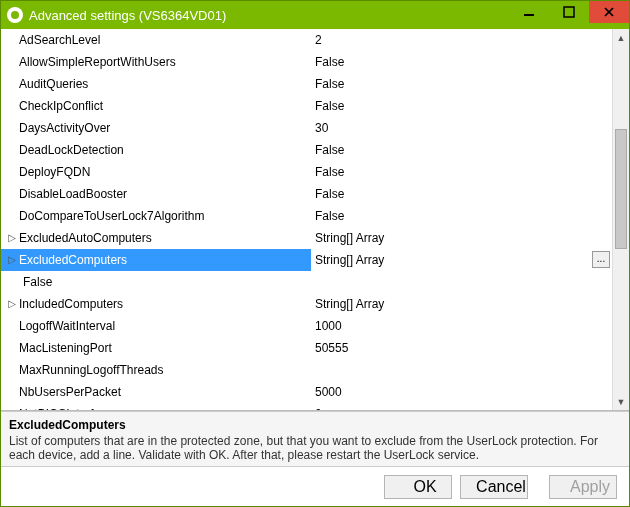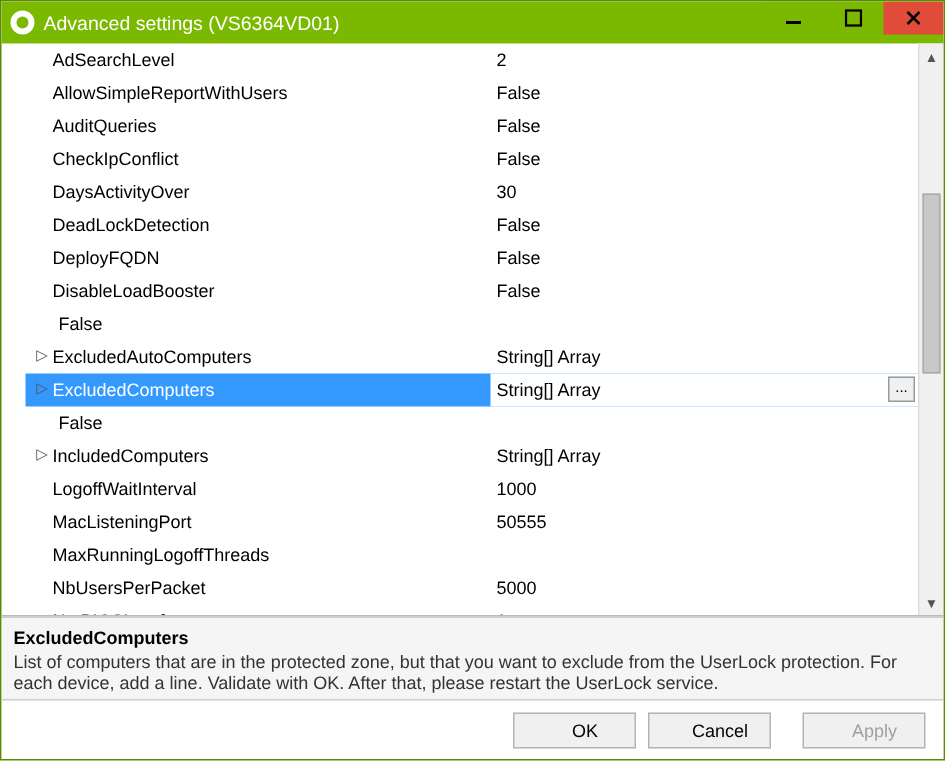--- a/index.html
+++ b/index.html
@@ -62,21 +62,20 @@
     flex: 1;
     overflow: hidden;
     position: relative;
   }
   .row {
     display: flex;
     height: 22px;
     line-height: 22px;
     font-size: 12px;
     color: #000;
-    margin-left: 16px;
   }
   .row .expand {
     width: 18px;
     text-align: center;
     color: #555;
     font-size: 10px;
     padding-left: 4px;
   }
   .row .name-cell {
     width: 292px;
@@ -151,25 +150,25 @@
     height: 40px;
     border-top: 1px solid #ccc;
     display: flex;
     justify-content: flex-end;
     align-items: center;
     padding-right: 12px;
     gap: 8px;
     background: #fff;
   }
   .dlg-btn {
-    width: 82px;
+    width: 68px;
     height: 24px;
     background: #f0f0f0;
     border: 1px solid #b5b5b5;
-    font-size: 12px;
+    font-size: 16px;
     color: #000;
     display: flex;
     align-items: center;
     justify-content: center;
     padding-left: 14px;
   }
   .dlg-btn.disabled { color: #a0a0a0; margin-left: 13px; }
 </style>
 </head>
 <body>
@@ -234,20 +233,21 @@
         <div class="name-cell">DeployFQDN</div>
         <div class="value-cell">False</div>
       </div>
       <div class="row">
         <div class="expand"></div>
         <div class="name-cell">DisableLoadBooster</div>
         <div class="value-cell">False</div>
       </div>
       <div class="row">
         <div class="expand"></div>
+        <div class="name-cell">DoCompareToUserLock7Algorithm</div>
         <div class="value-cell">False</div>
       </div>
       <div class="row bold">
         <div class="expand">▷</div>
         <div class="name-cell">ExcludedAutoComputers</div>
         <div class="value-cell">String[] Array</div>
       </div>
       <div class="row bold selected">
         <div class="expand">▷</div>
         <div class="name-cell">ExcludedComputers</div>

